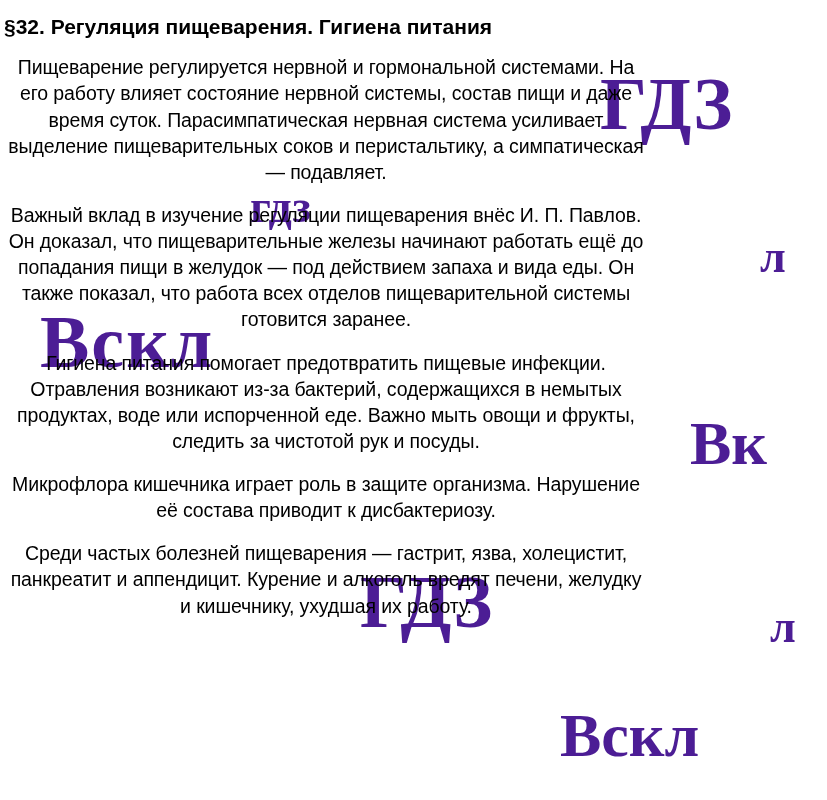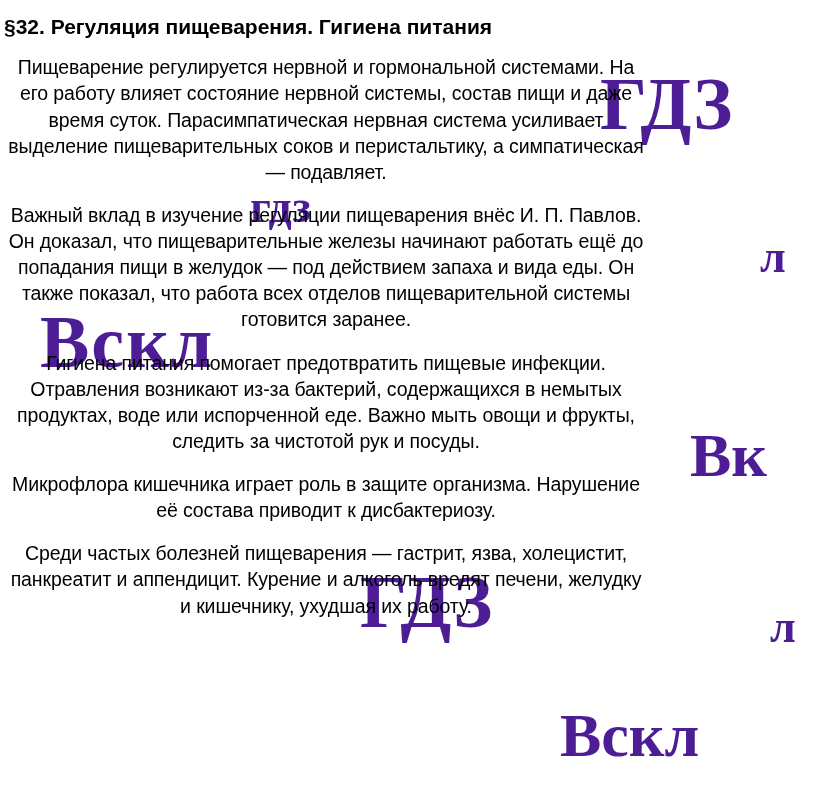--- a/index.html
+++ b/index.html
@@ -28,21 +28,21 @@
     color: #4c1d95;
     font-family: "Liberation Serif", serif;
     font-weight: bold;
     white-space: nowrap;
     user-select: none;
     text-align: center;
   }
   .wm-a { font-size: 74px; left: 600px; top: 62px; }
   .wm-b { font-size: 74px; left: 40px;  top: 300px; letter-spacing: 2px; }
   .wm-c { font-size: 74px; left: 360px; top: 560px; }
-  .wm-d { font-size: 62px; left: 690px; top: 420px; }
+  .wm-d { font-size: 62px; left: 690px; top: 408px; }
   .wm-e { font-size: 62px; left: 560px; top: 700px; }
   .wm-f { font-size: 46px; left: 250px; top: 180px; }
   .wm-g { font-size: 46px; left: 760px; top: 230px; }
   .wm-h { font-size: 46px; left: 770px; top: 600px; }
 
   
   .page {
     position: relative;
     z-index: 1;
     padding: 10px 16px 0 4px;

